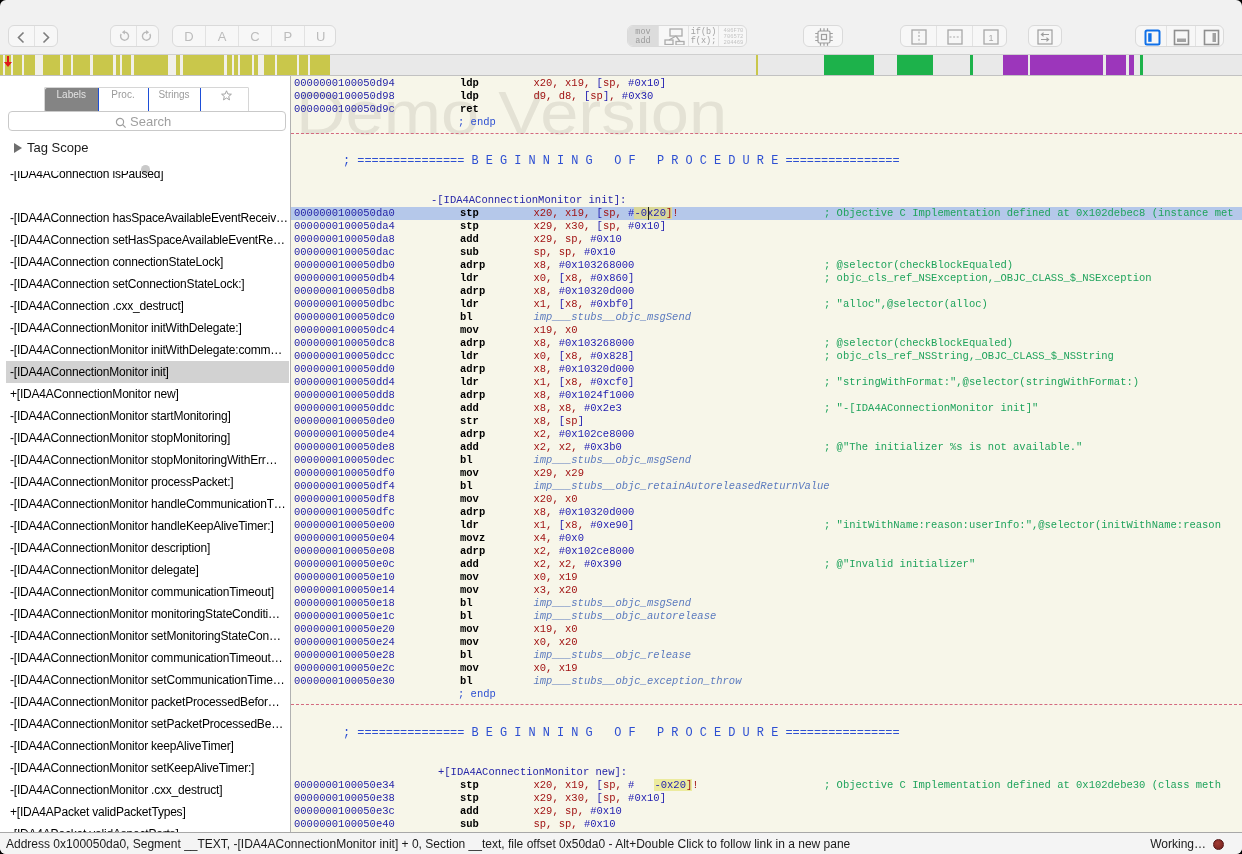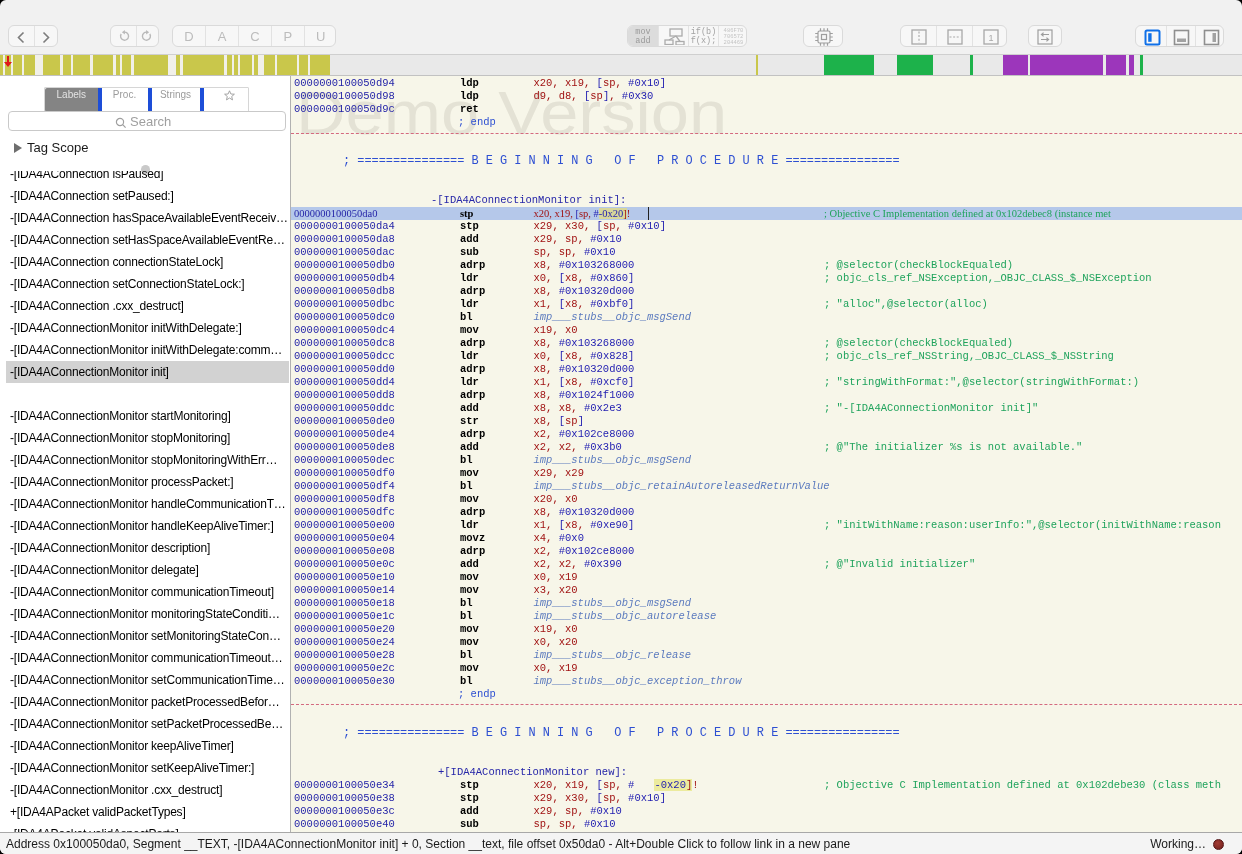--- a/index.html
+++ b/index.html
@@ -16,35 +16,35 @@
 .cell { position:absolute; top:0; bottom:0; border-left:1px solid #e2e2e2; }
 .dl { font-size:13px; color:#bcbcbc; text-align:center; line-height:21px; }
 
 #strip { position:absolute; left:0; top:55px; width:100%; height:21px; background:#e9e9e9; border-bottom:1px solid #c2c2c2; }
 #ystrip { position:absolute; left:0; top:0; width:330px; height:20px; background:#c9c74b; }
 .g { position:absolute; top:0; height:20px; background:#f1f0e9; }
 .b { position:absolute; top:0; height:20px; }
 
 #side { position:absolute; left:0; top:76px; width:291px; height:756px; background:#fff; border-right:1px solid #b1b1b1; }
 #seg { position:absolute; left:44px; top:11px; width:205px; height:26px; border:1px solid #d6d6d6; border-radius:1px; font-size:10px; color:#9b9b9b;padding-left:26px; }
-.sc { position:absolute; top:0; height:100%; line-height:13px; text-align:center; border-left:4px solid #1d4ed8; }
+.sc { position:absolute; top:0; height:100%; line-height:13px; text-align:center; border-left:1px solid #1d4ed8; }
 #search { position:absolute; left:8px; top:35px; width:278px; height:20px; background:#fff; border:1px solid #c9c9c9; border-radius:4px; color:#9f9f9f; font-size:13px; }
 #tags { position:absolute; left:27px; top:64px; font-size:13px; color:#1a1a1a; }
 #tri { position:absolute; left:14px; top:67px; width:0; height:0; border-left:8px solid #6e6e6e; border-top:5px solid transparent; border-bottom:5px solid transparent; }
 #knob { position:absolute; left:141px; top:89px; width:9px; height:9px; border-radius:50%; background:#c9c9c9; }
 #list { position:absolute; left:0; top:95px; width:290px; height:661px; overflow:hidden; }
 .li { position:absolute; left:6px; width:283px; height:22px; line-height:22px; padding-left:4px; font-size:12px; letter-spacing:-0.2px; color:#000; white-space:nowrap; overflow:hidden; }
 .lsel { background:#d2d2d2; }
 
 #main { position:absolute; left:291px; top:76px; width:951px; height:756px; background:#f7f6e9; overflow:hidden;
         font-family:"Liberation Mono",monospace; font-size:10.5px; }
 #wm { position:absolute; left:5px; top:6px; font-family:"Liberation Sans",sans-serif; font-size:62px; line-height:62px; transform:scaleX(1.107); transform-origin:0 0; color:rgba(110,108,90,0.14); white-space:nowrap; }
 .mr { position:absolute; left:0; width:100%; height:13px; line-height:13.2px; white-space:nowrap; }
 .mr span { position:absolute; }
-.sel { background:#b5c8ea;font-family:Liberation Serif, serif; }
+.sel { background:#b5c8ea; }
 .ad { left:3px; color:#2525a8; }
 .mn { left:169px; font-weight:bold; color:#000; }
 .op { left:242.5px; }
 .cm { left:533px; color:#1fa35c; }
 i { font-style:normal; }
 .r { color:#a01212; }
 .n { color:#1e1bb0; }
 .im { color:#5b7abe;font-style:italic; }
 .endp,.bann { color:#2d4fd2; }
 .bann { font-size:11.9px; }
@@ -212,29 +212,29 @@
           <circle cx="5" cy="5" r="3.6" fill="none" stroke="#9f9f9f" stroke-width="1.2"></circle>
           <line x1="7.7" y1="7.7" x2="10.6" y2="10.6" stroke="#9f9f9f" stroke-width="1.2"></line>
         </svg>
       <span style="position:absolute;left:121px;top:0;line-height:20px">Search</span>
     </div>
     <div id="tri"></div>
     <div id="tags">Tag Scope</div>
     <div id="knob"></div>
     <div id="list">
 <div class="li" style="top:-8px">-[IDA4AConnection isPaused]</div>
-<div class="li" style="top:14px">-[IDA4AConnection setPaused:]</div>
 <div class="li" style="top:36px">-[IDA4AConnection hasSpaceAvailableEventReceiv…</div>
 <div class="li" style="top:58px">-[IDA4AConnection setHasSpaceAvailableEventRe…</div>
 <div class="li" style="top:80px">-[IDA4AConnection connectionStateLock]</div>
 <div class="li" style="top:102px">-[IDA4AConnection setConnectionStateLock:]</div>
 <div class="li" style="top:124px">-[IDA4AConnection .cxx_destruct]</div>
 <div class="li" style="top:146px">-[IDA4AConnectionMonitor initWithDelegate:]</div>
 <div class="li" style="top:168px">-[IDA4AConnectionMonitor initWithDelegate:comm…</div>
 <div class="li lsel" style="top:190px">-[IDA4AConnectionMonitor init]</div>
+<div class="li" style="top:212px">+[IDA4AConnectionMonitor new]</div>
 <div class="li" style="top:234px">-[IDA4AConnectionMonitor startMonitoring]</div>
 <div class="li" style="top:256px">-[IDA4AConnectionMonitor stopMonitoring]</div>
 <div class="li" style="top:278px">-[IDA4AConnectionMonitor stopMonitoringWithErr…</div>
 <div class="li" style="top:300px">-[IDA4AConnectionMonitor processPacket:]</div>
 <div class="li" style="top:322px">-[IDA4AConnectionMonitor handleCommunicationT…</div>
 <div class="li" style="top:344px">-[IDA4AConnectionMonitor handleKeepAliveTimer:]</div>
 <div class="li" style="top:366px">-[IDA4AConnectionMonitor description]</div>
 <div class="li" style="top:388px">-[IDA4AConnectionMonitor delegate]</div>
 <div class="li" style="top:410px">-[IDA4AConnectionMonitor communicationTimeout]</div>
 <div class="li" style="top:432px">-[IDA4AConnectionMonitor monitoringStateConditi…</div>

